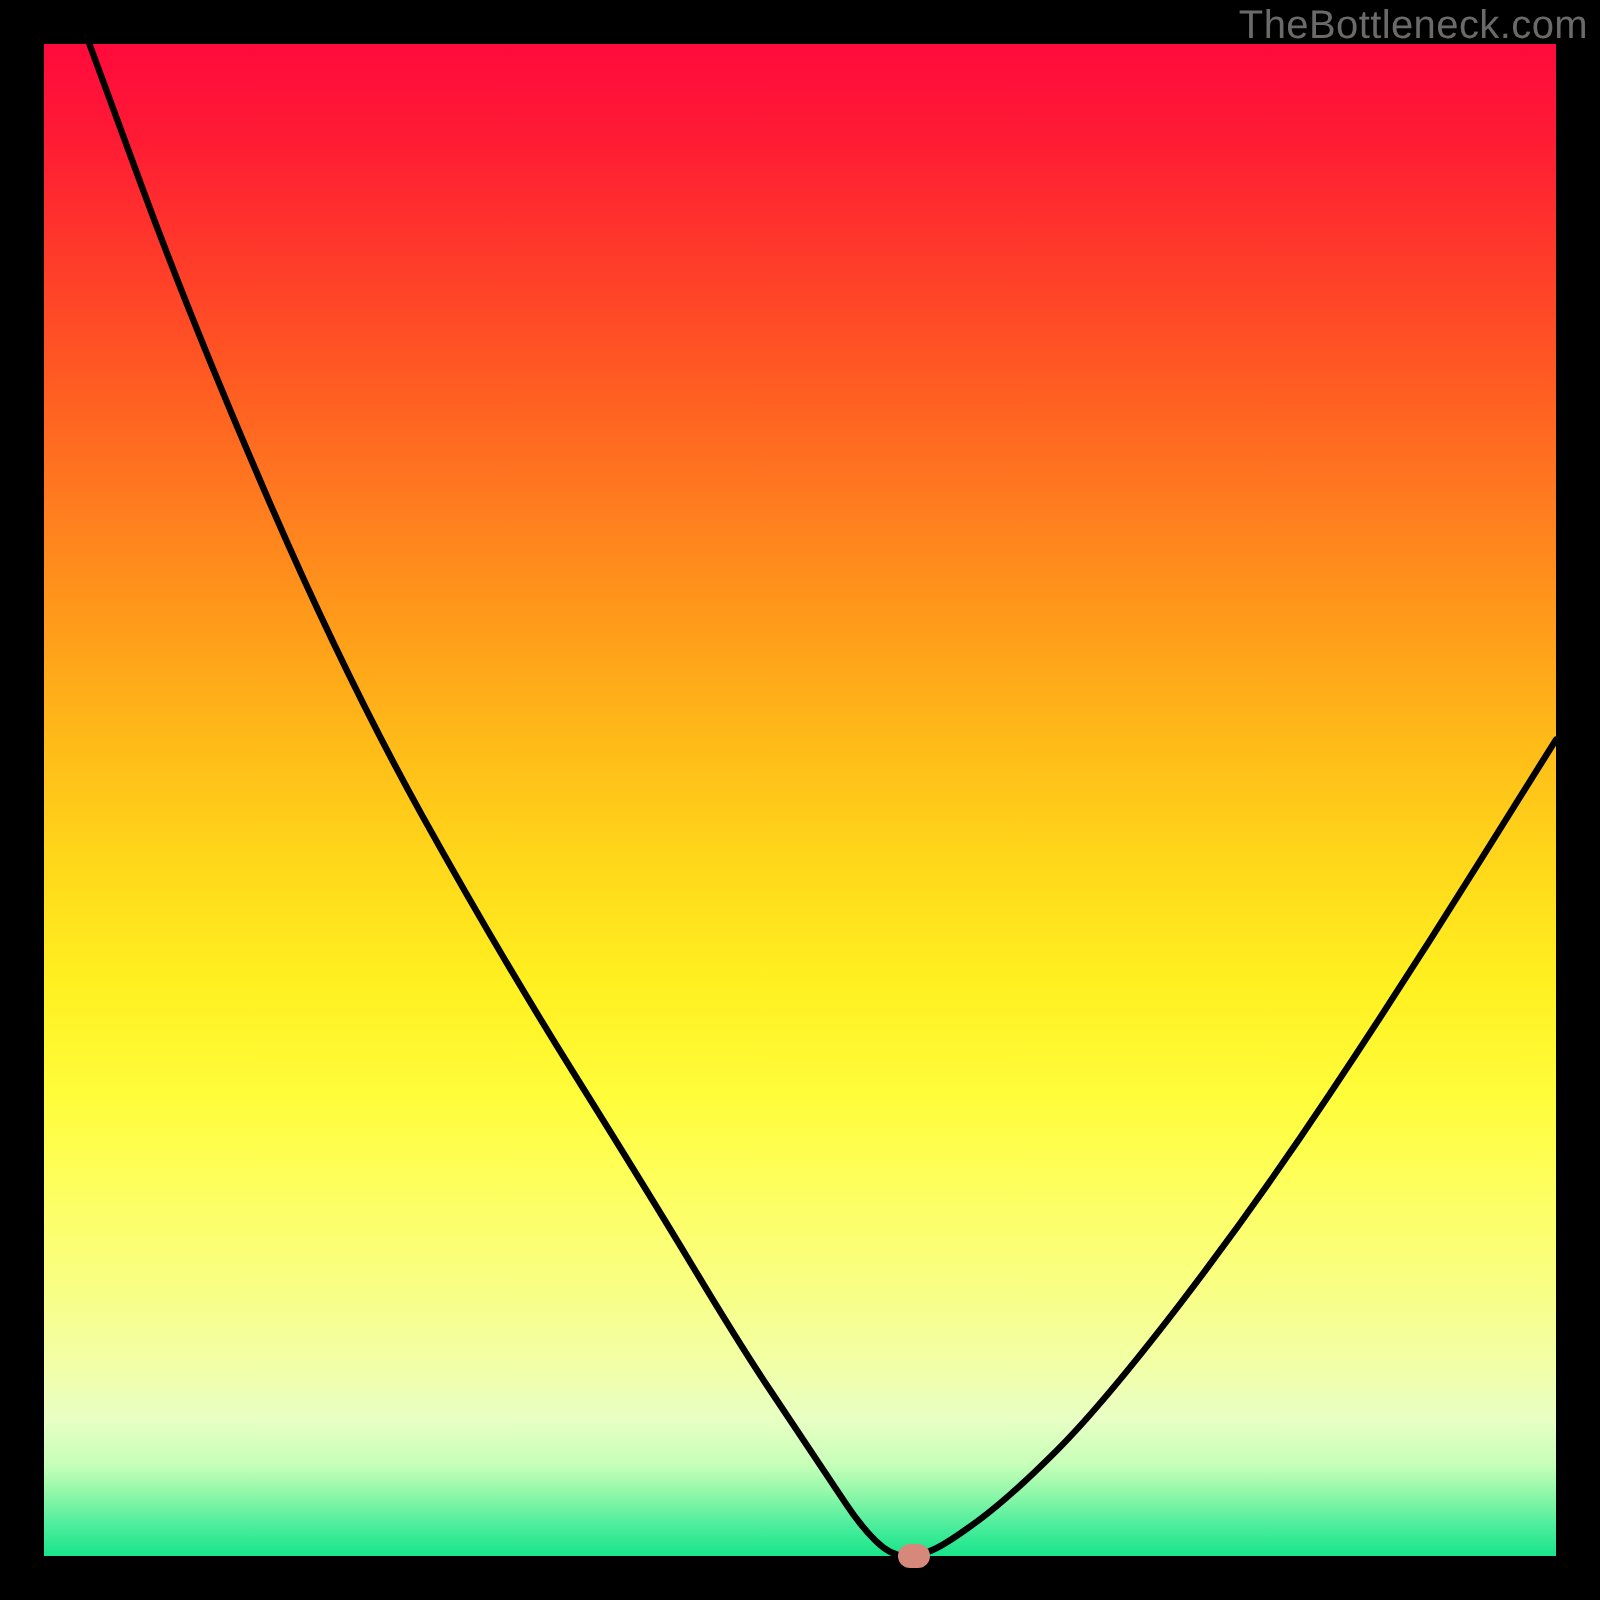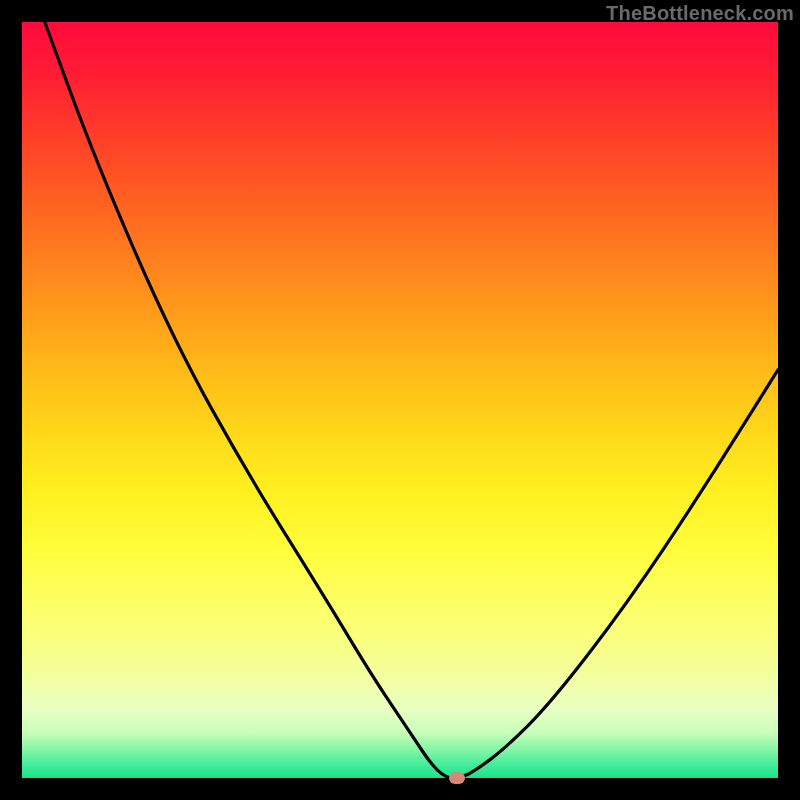--- a/index.html
+++ b/index.html
@@ -44,21 +44,21 @@
       #4bed9c 98%,
       #18e48a 100%
     );
   }
   .credit {
     position: absolute;
     top: 2px;
     right: 6px;
     color: #6a6a6a;
     font-size: 20px;
-    font-weight: 700;
+    font-weight: 400;
     letter-spacing: 0.2px;
     z-index: 5;
   }
   svg.curve {
     position: absolute;
     left: 0;
     top: 0;
     width: 756px;
     height: 756px;
     z-index: 3;

